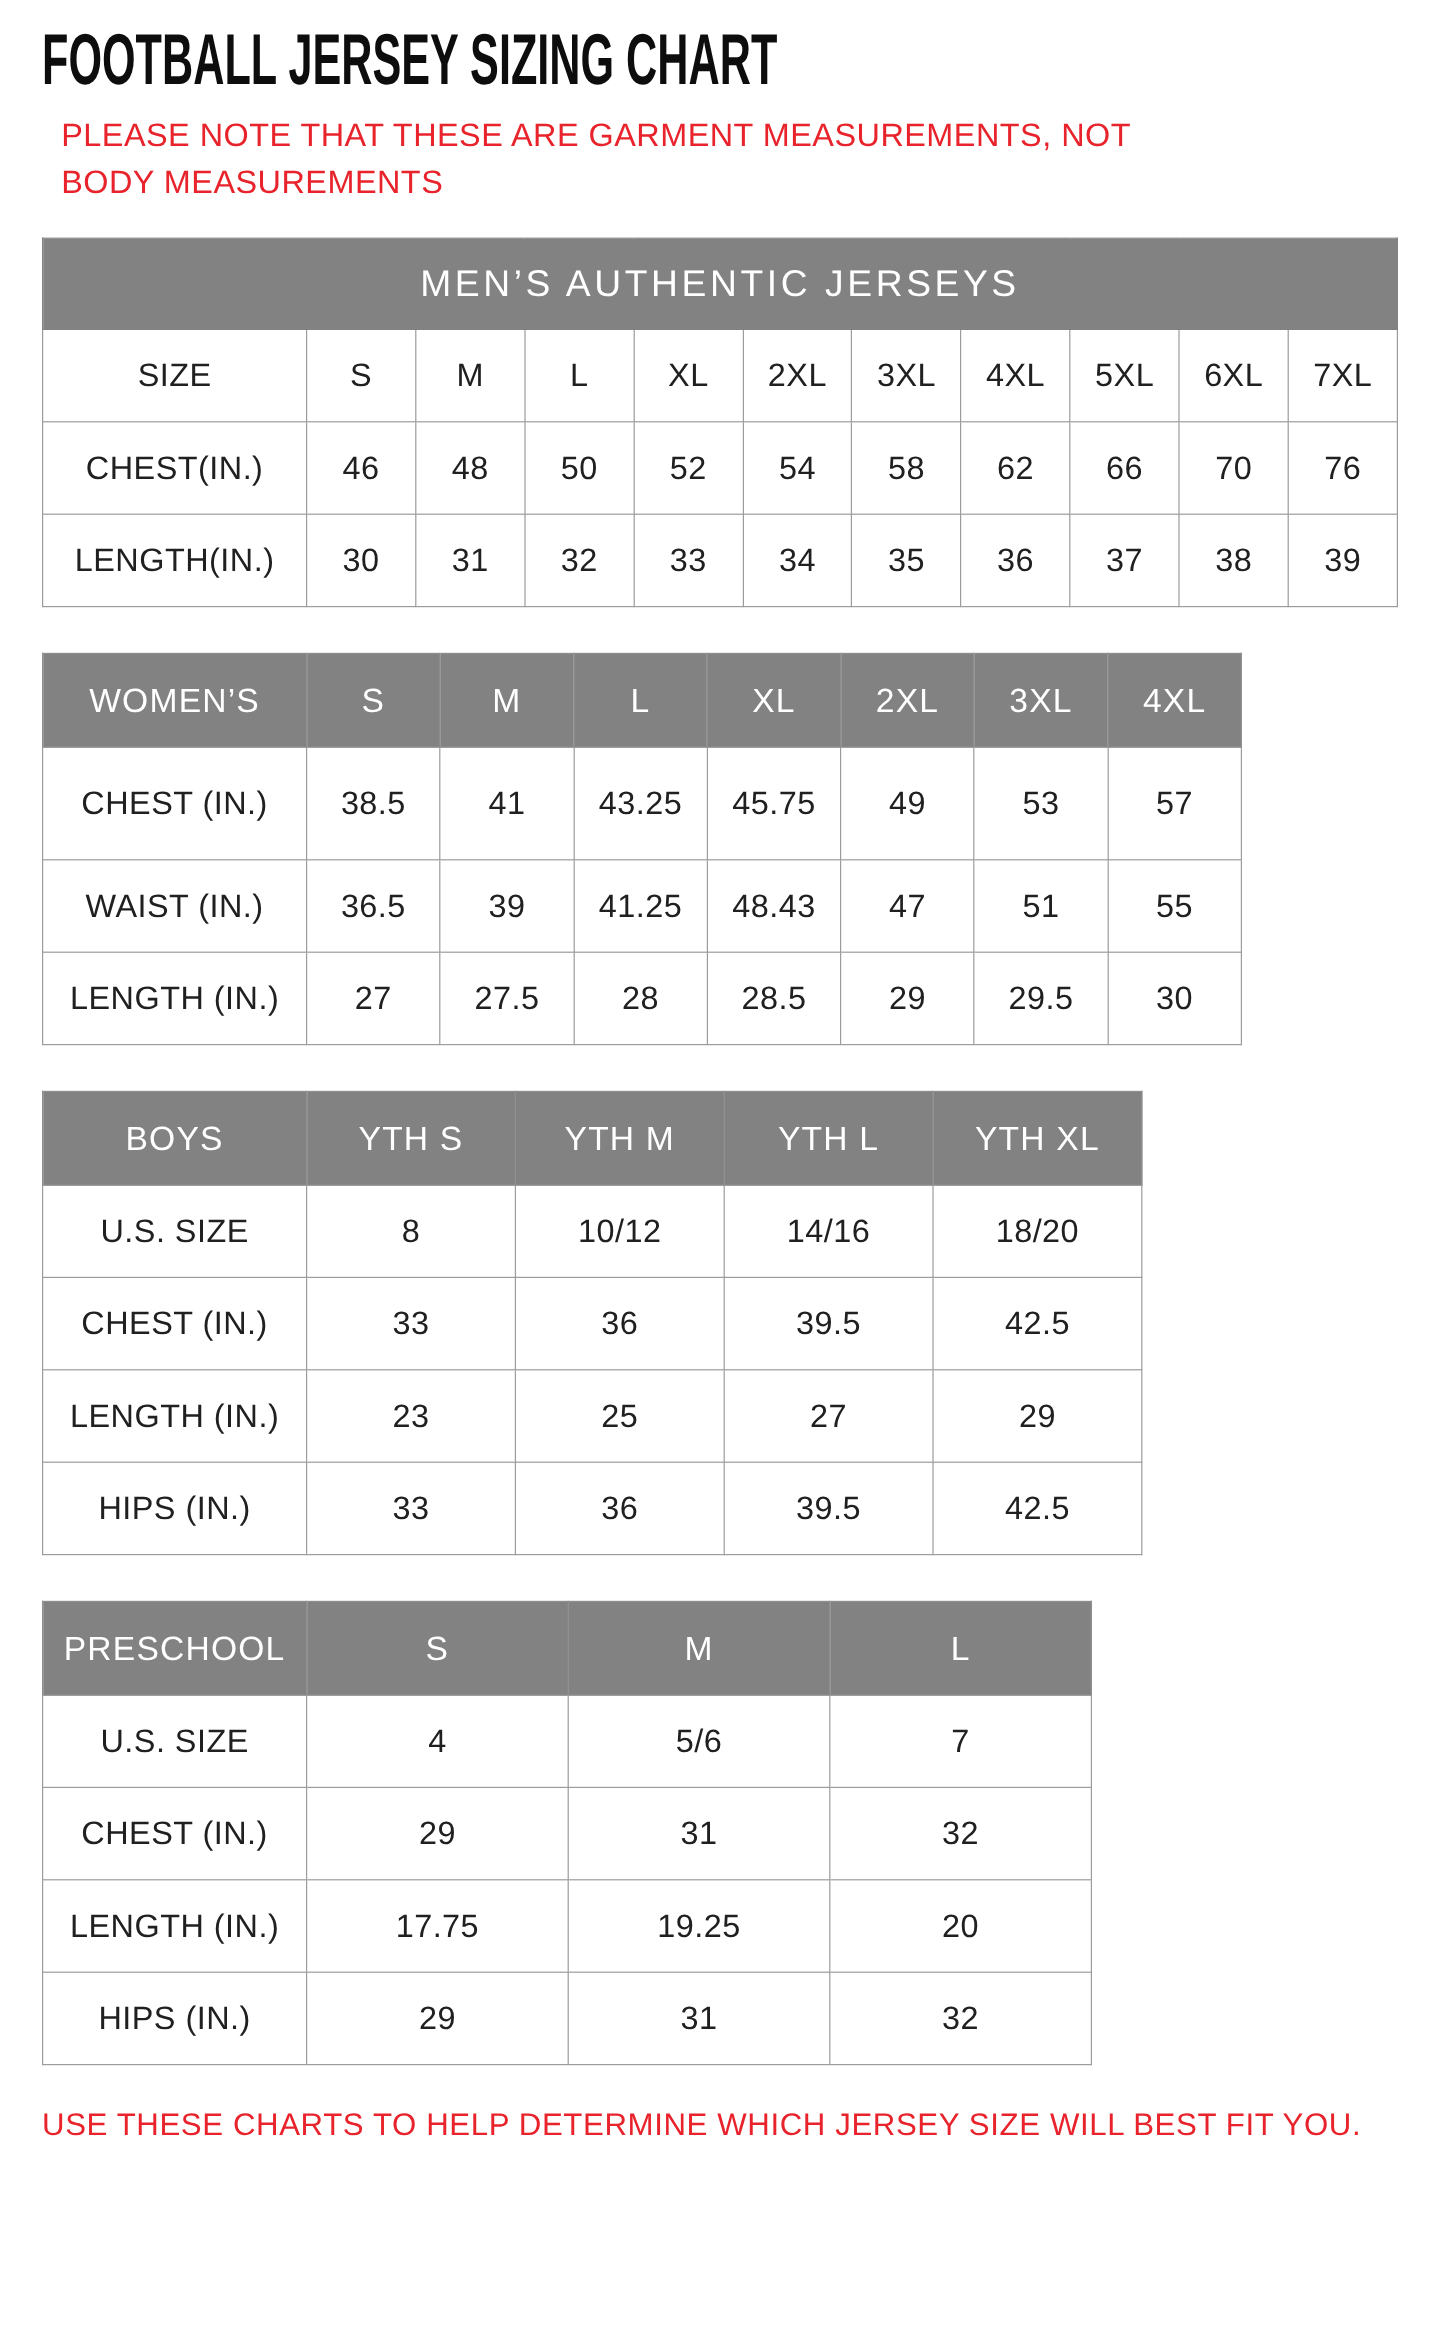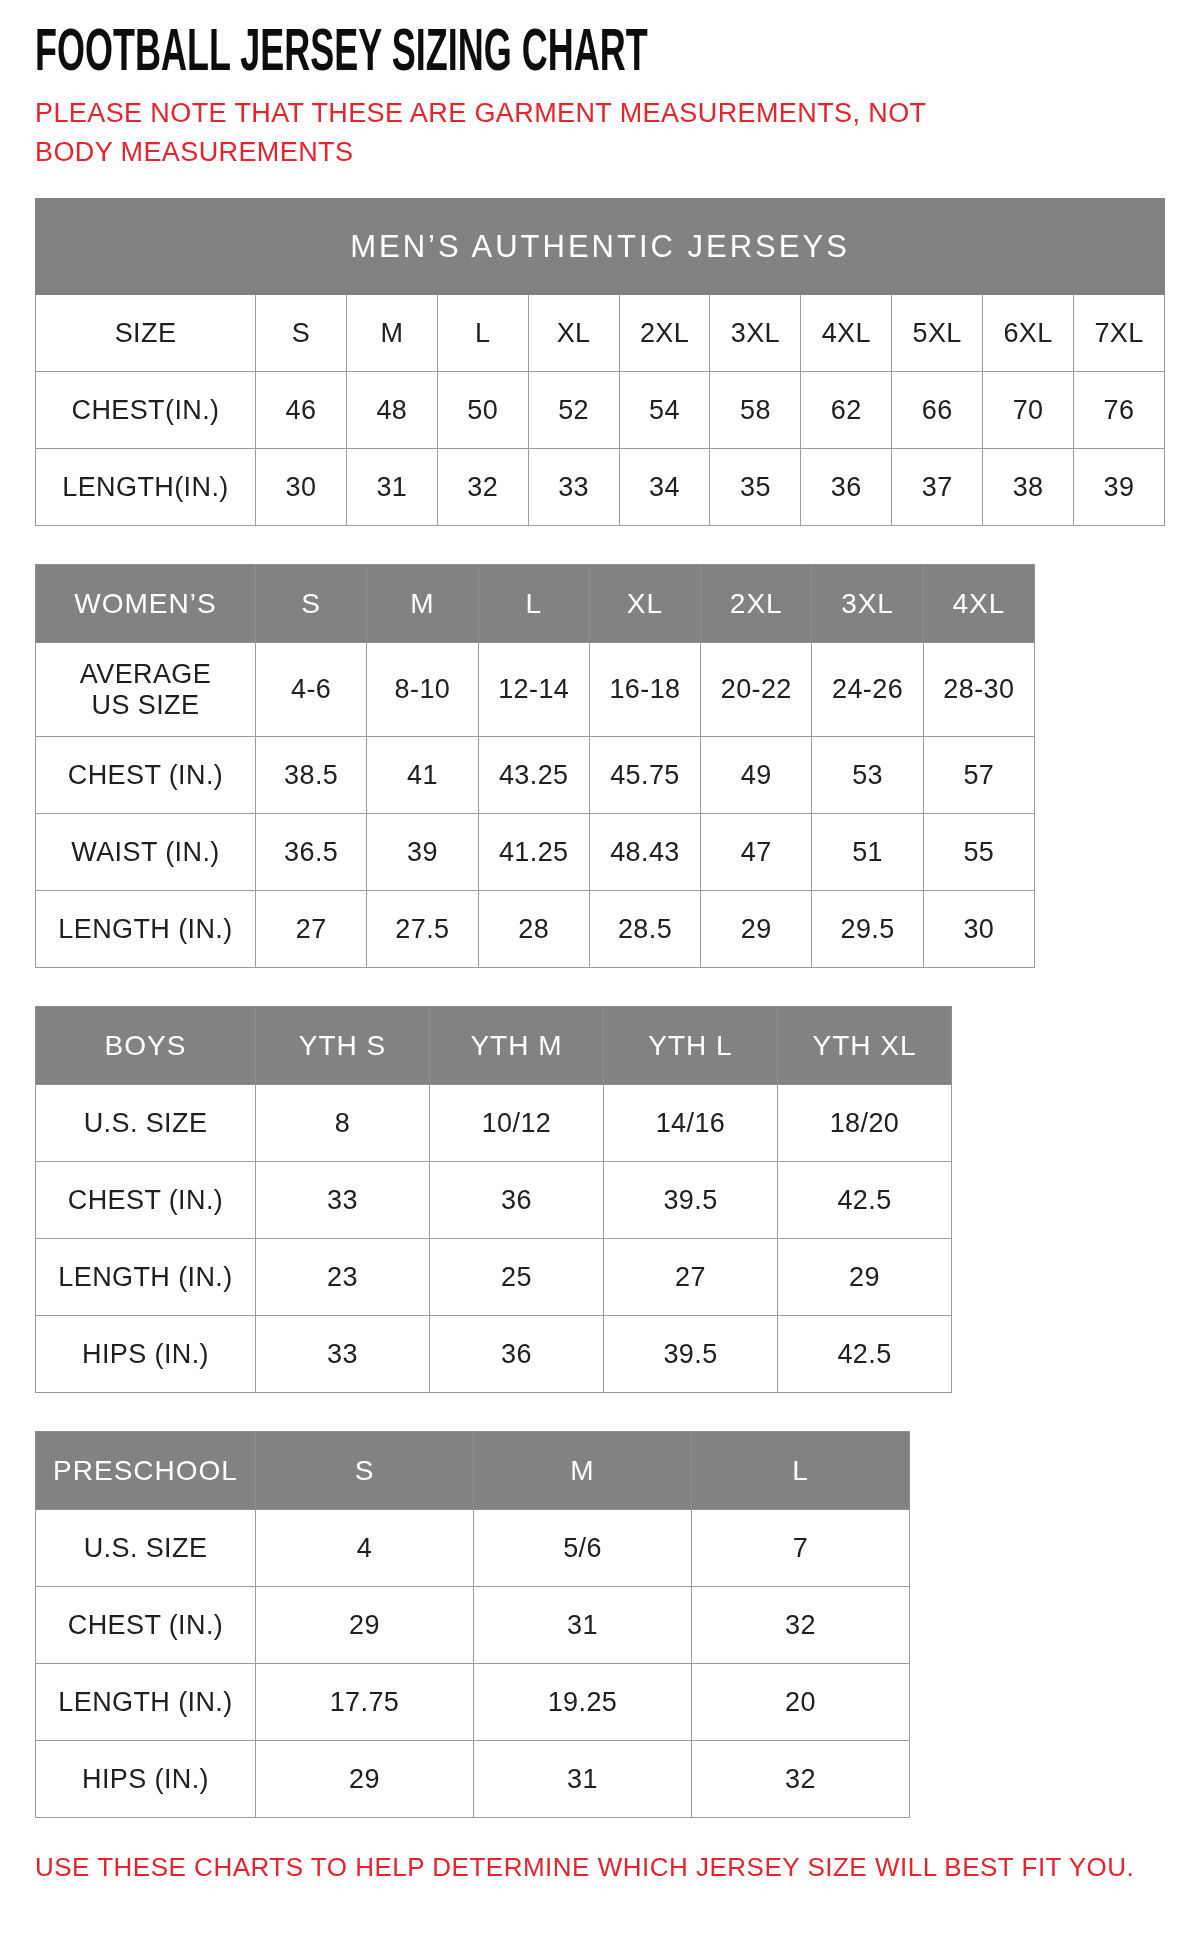--- a/index.html
+++ b/index.html
@@ -23,21 +23,21 @@
     transform-origin: left center;
     margin-top: 4px;
   }
 
   .note {
     color: var(--accent-red, #e8232b);
     font-size: 27px;
     line-height: 1.45;
     max-width: 935px;
     letter-spacing: 0.4px;
-    margin: 14px 0 26px 0;
+    margin: 14px 0 26px 16px;
   }
 
   table.tbl {
     border-collapse: collapse;
     table-layout: fixed;
     margin-bottom: 38px;
   }
   .tbl col.label { width: 220px; }
 
   .tbl th, .tbl td {
@@ -52,21 +52,21 @@
     color: var(--text-dark, #202020);
   }
   .tbl th:first-child, .tbl td:first-child { white-space: pre-line; }
 
   .tbl th.bar {
     background: var(--header-gray, #828282);
     border: 1px solid var(--header-gray, #828282);
     color: #ffffff;
     font-size: 31px;
     letter-spacing: 3px;
-    height: 96px;
+    height: 76px;
   }
   .tbl tr.head-row th {
     background: var(--header-gray, #828282);
     color: #ffffff;
     font-size: 28px;
     letter-spacing: 1px;
     border: 1px solid #8f8f8f;
     height: 78px;
     margin-top: 20px;
   }
@@ -171,31 +171,20 @@
           <th>WOMEN’S</th>
           <th>S</th>
           <th>M</th>
           <th>L</th>
           <th>XL</th>
           <th>2XL</th>
           <th>3XL</th>
           <th>4XL</th>
         </tr>
         <tr class="data-row">
-          <td>AVERAGE
-US SIZE</td>
-          <td>4-6</td>
-          <td>8-10</td>
-          <td>12-14</td>
-          <td>16-18</td>
-          <td>20-22</td>
-          <td>24-26</td>
-          <td>28-30</td>
-        </tr>
-        <tr class="data-row">
           <td>CHEST (IN.)</td>
           <td>38.5</td>
           <td>41</td>
           <td>43.25</td>
           <td>45.75</td>
           <td>49</td>
           <td>53</td>
           <td>57</td>
         </tr>
         <tr class="data-row">

